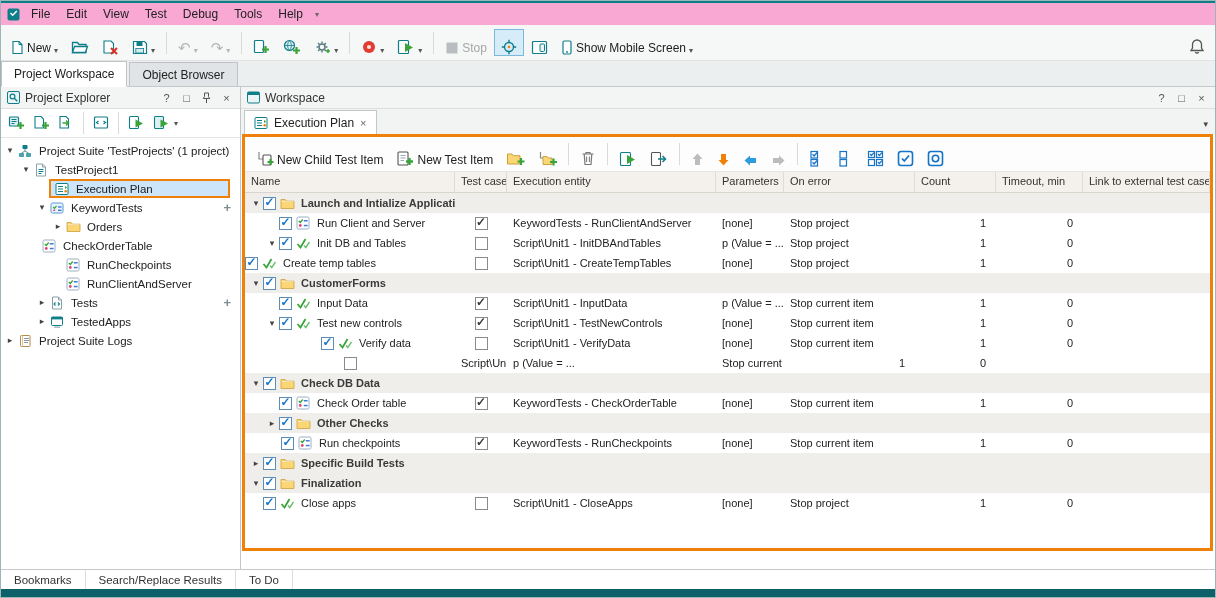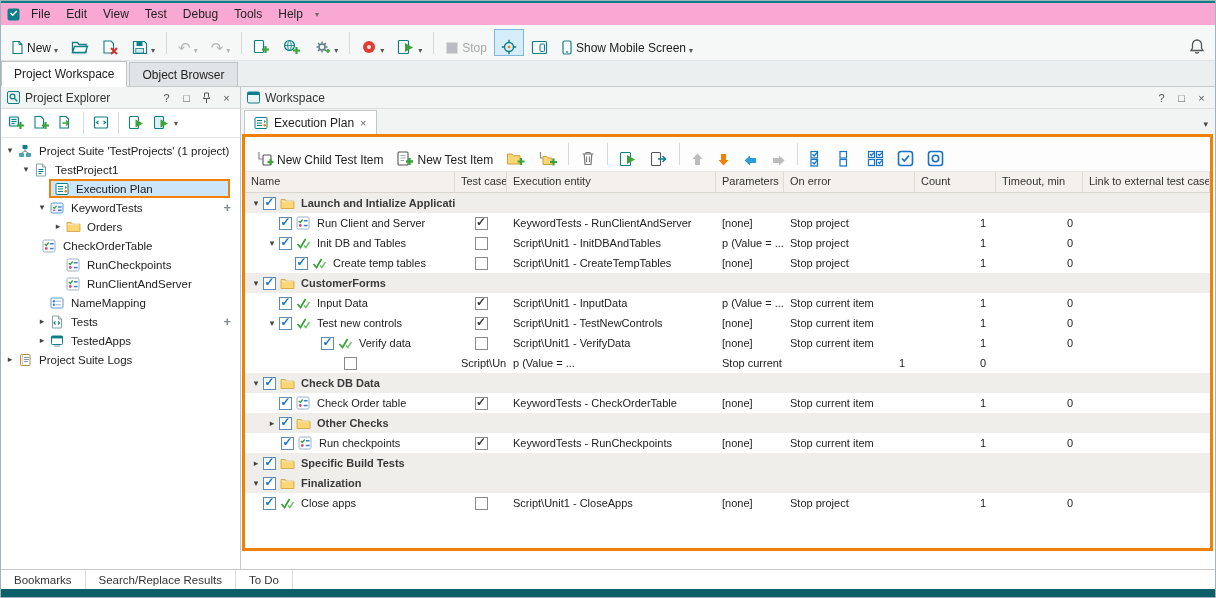--- a/index.html
+++ b/index.html
@@ -440,32 +440,20 @@
                 <rect x="1" y="1" width="12" height="12" rx="1.5" fill="#fff" stroke="#9ab0c4"></rect>
                 <path d="M2.8 5l1.5 1.5 2.4-3" stroke="#36a336" stroke-width="1.3" fill="none"></path>
                 <rect x="7.8" y="4" width="3.8" height="1.5" fill="#3b7fd4"></rect>
                 <circle cx="4.3" cy="9.5" r="1.4" fill="#e0457b"></circle>
                 <rect x="7.8" y="8.8" width="3.8" height="1.5" fill="#3b7fd4"></rect>
               </svg>
             </span>
             <span class="tree-label">RunClientAndServer</span>
           </div>
           <div class="tree-row" style="padding-left: 48px;">
-            <span class="tree-arrow" style="left:34px"></span>
-            <span class="node-icon">
-              <svg width="14" height="14" viewBox="0 0 14 14">
-                <rect x="1" y="2" width="12" height="10" rx="1" fill="#fff" stroke="#5b9bd5"></rect>
-                <circle cx="4" cy="5.2" r="1.2" fill="#3b7fd4"></circle>
-                <circle cx="4" cy="8.8" r="1.2" fill="#3b7fd4"></circle>
-                <path d="M5.8 5.2h5M5.8 8.8h5" stroke="#9ab0c4"></path>
-              </svg>
-            </span>
-            <span class="tree-label">NameMapping</span>
-          </div>
-          <div class="tree-row" style="padding-left: 48px;">
             <span class="tree-arrow" style="left:34px">▸</span>
             <span class="node-icon">
               <svg width="14" height="14" viewBox="0 0 14 14">
                 <path d="M2.5 1h6l3 3v9h-9z" fill="#fff" stroke="#88a0a8"></path>
                 <path d="M8.5 1v3h3" fill="none" stroke="#88a0a8"></path>
                 <path d="M5.5 6.5L4 8l1.5 1.5M8 6.5L9.5 8 8 9.5" fill="none" stroke="#0e7e89" stroke-width="1.1"></path>
               </svg>
             </span>
             <span class="tree-label">Tests</span>
             <span class="tree-add">+</span>
@@ -743,21 +731,21 @@
                 <span class="cb gray"></span>
               </div>
               <div class="cell c-text">Script\Unit1 - InitDBAndTables</div>
               <div class="cell c-text">p (Value = ...</div>
               <div class="cell c-text">Stop project</div>
               <div class="cell c-num">1</div>
               <div class="cell c-num">0</div>
               <div class="cell c-text"></div>
             </div>
             <div class="grid-row grid-cols item">
-              <div class="cell c-name" style="padding-left:50px">
+              <div class="cell c-name" style="">
                 <span class="row-arrow" style="left:36px"></span>
                 <span class="cb blue checked"></span>
                 <span class="node-icon" style="margin-left:3px">
                   <svg width="14" height="14" viewBox="0 0 14 14">
                     <path d="M1.5 8l3 3.5L9.5 3" stroke="#3aa33a" stroke-width="1.8" fill="none"></path>
                     <path d="M8 9.5l1.8 2L13.5 6" stroke="#6cc06c" stroke-width="1.4" fill="none"></path>
                   </svg>
                 </span>
                 <span class="row-label">Create temp tables</span>
               </div>

